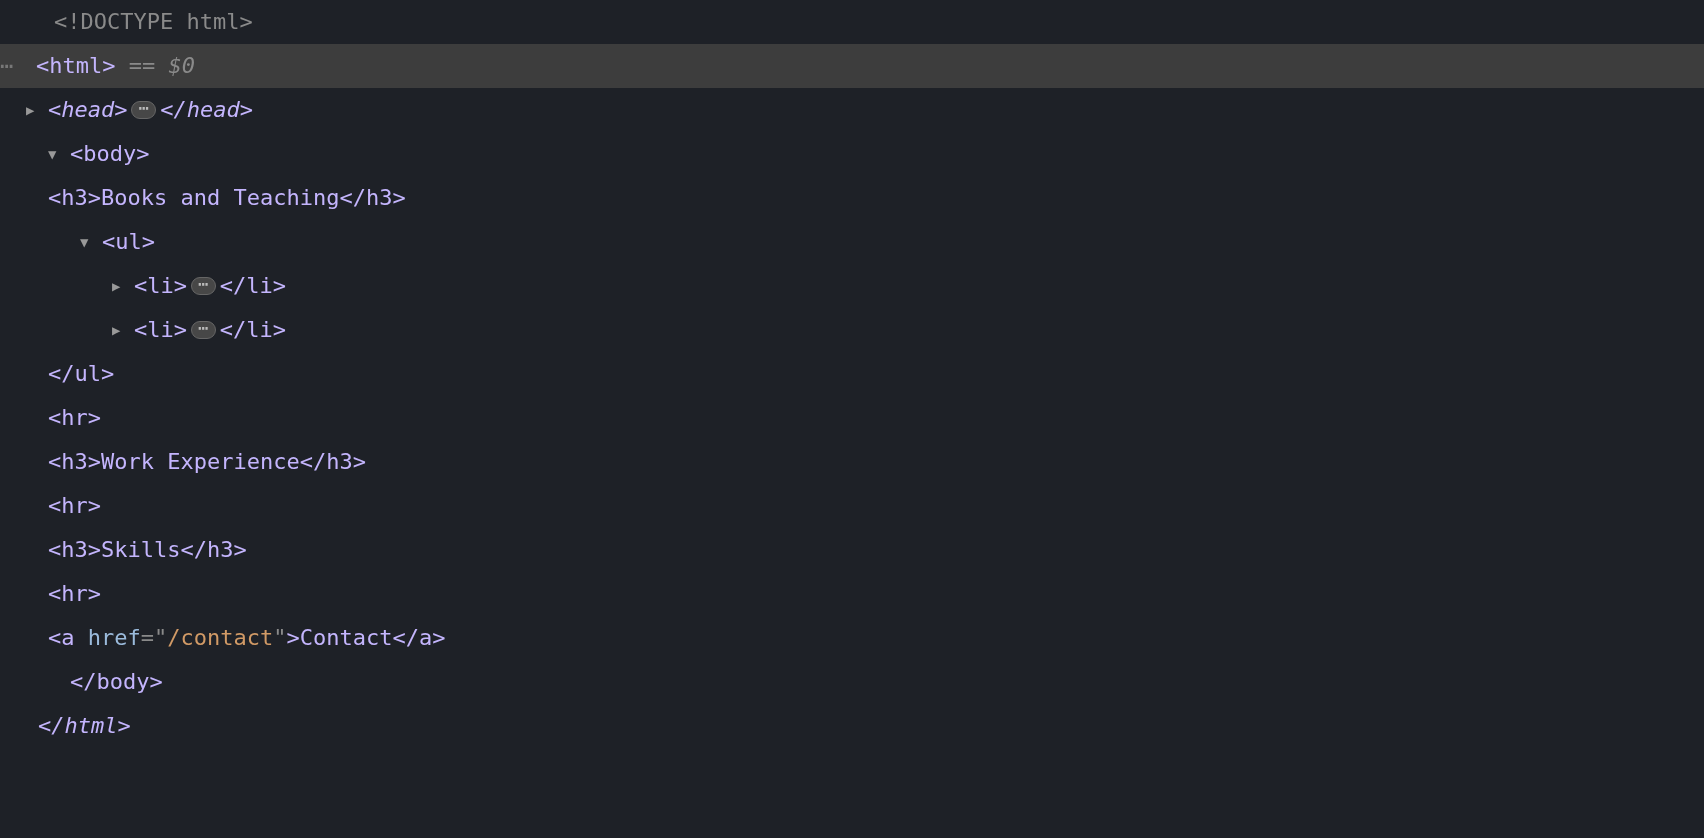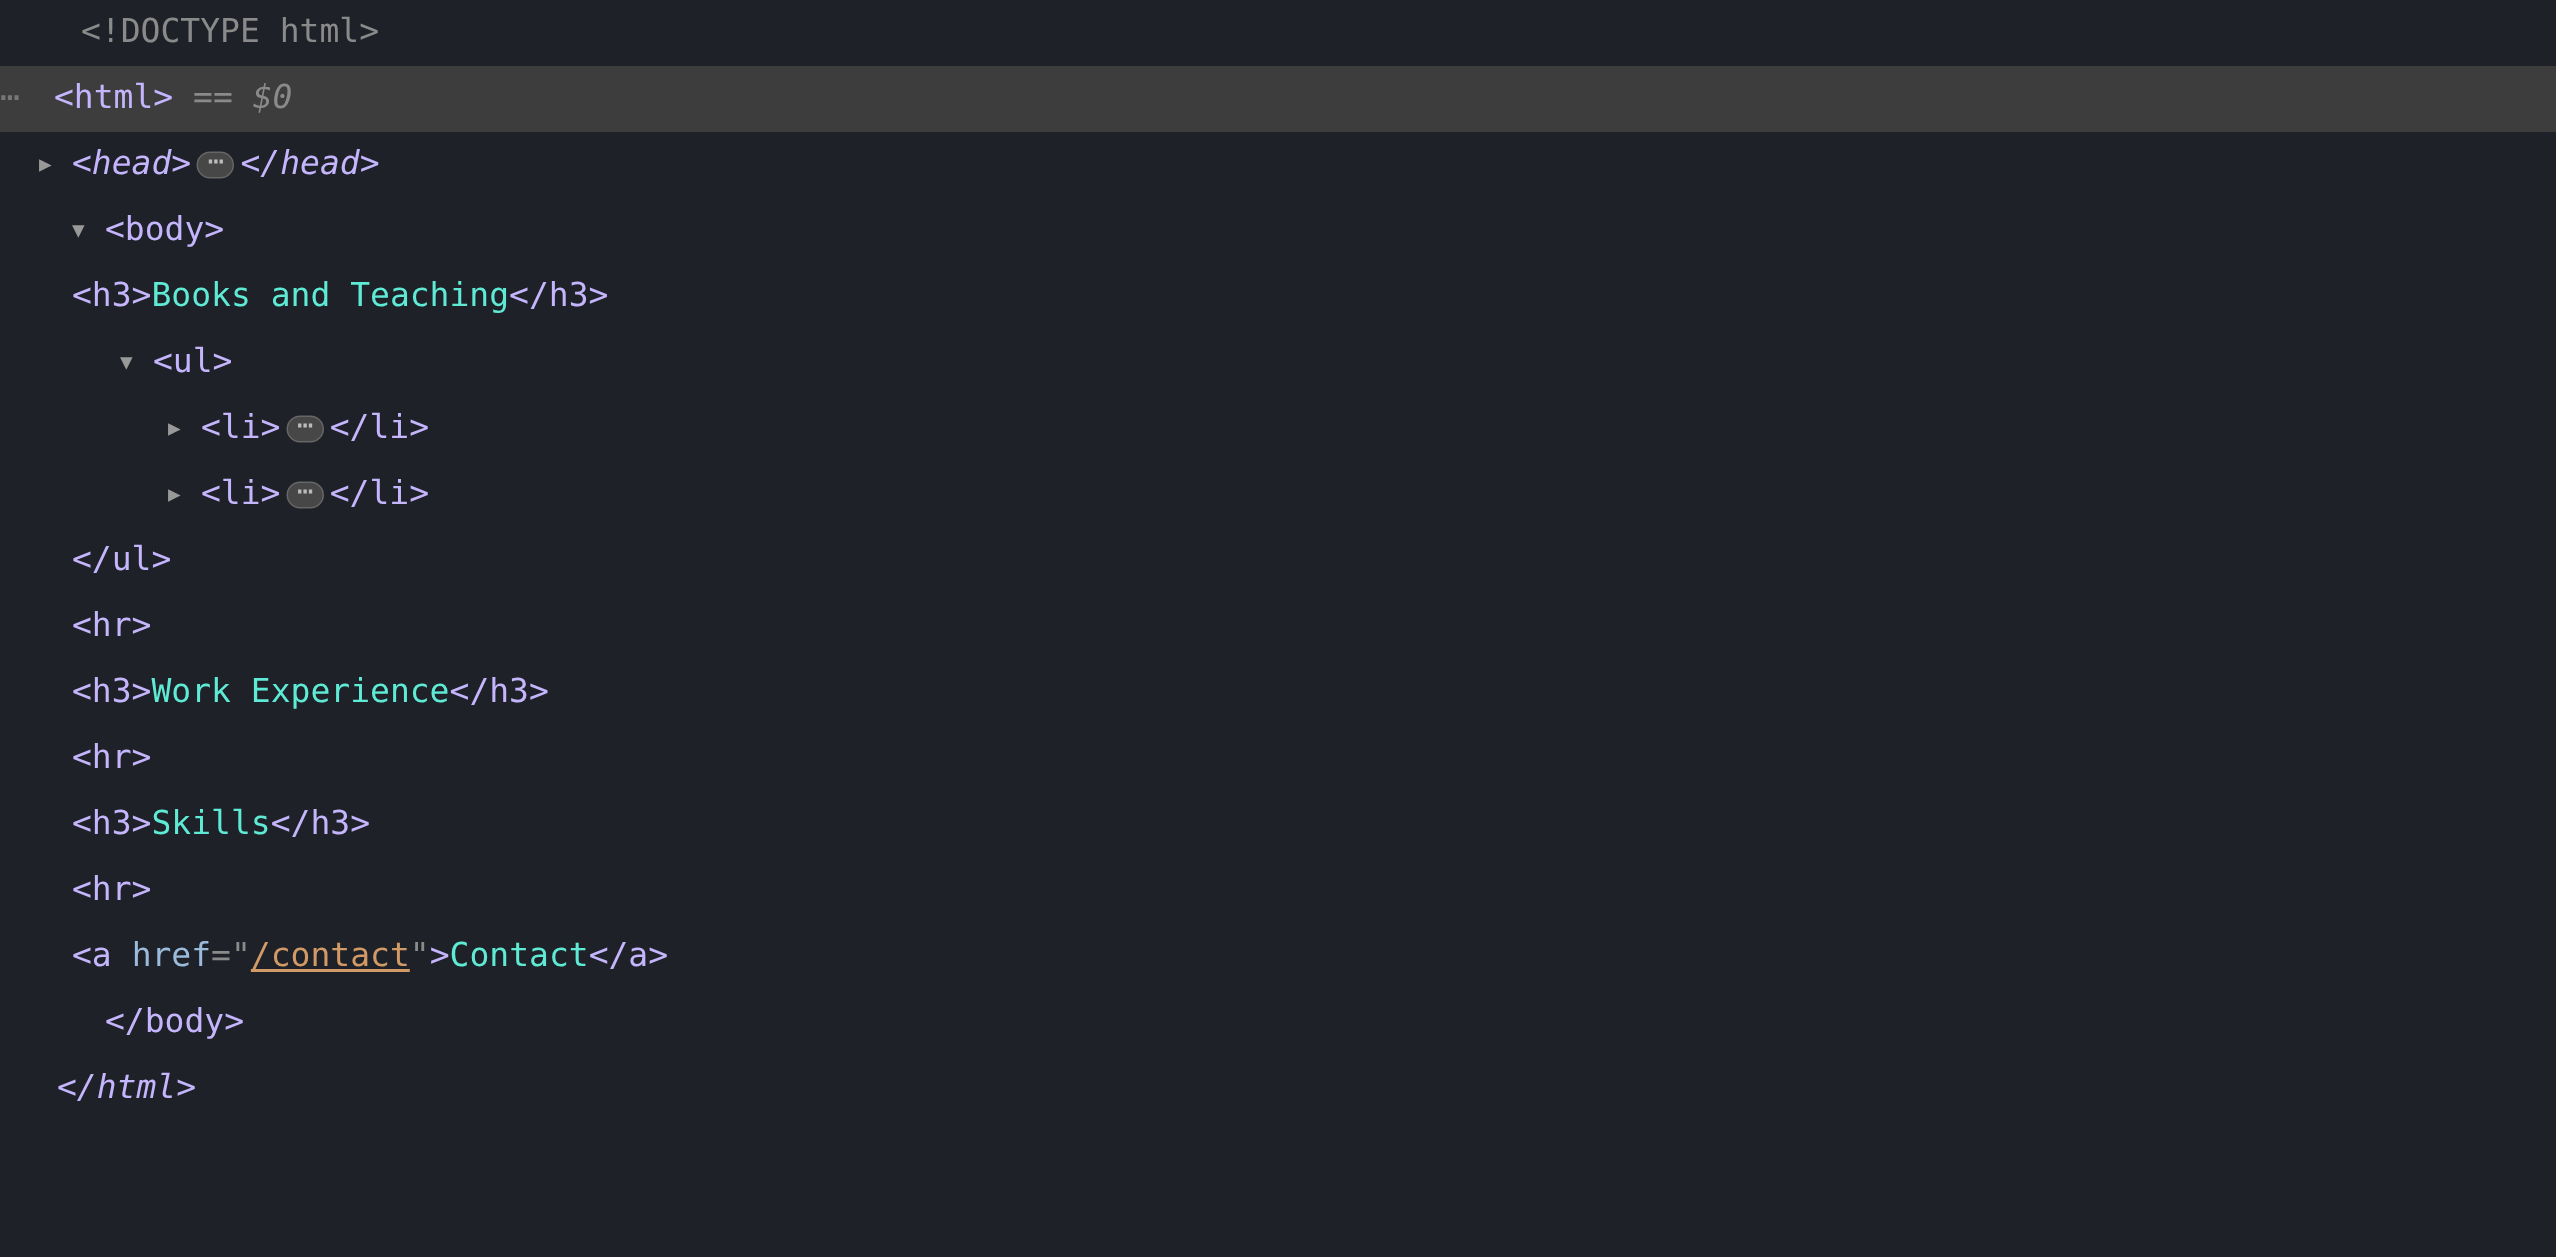--- a/index.html
+++ b/index.html
@@ -24,23 +24,23 @@
     }
     .line.highlighted {
       background: #3d3d3d;
     }
     .indent-0 { padding-left: 54px; }
     .indent-1 { padding-left: 38px; font-style: italic; }
     .indent-2 { padding-left: 70px; }
     .indent-3 { padding-left: 48px; }
     
     .tag { color: #c4b5fd; }
-    .text { color: #5eead4; }
+    .text { color: #c4b5fd; }
     .attr-name { color: #9bbbdc; }
-    .attr-val { color: #d19a66; text-decoration: underline; }
+    .attr-val { color: #d19a66; }
     .dim { color: #8a8a8a; font-style: italic; }
     .eq { color: #8a8a8a; }
     .punct { color: #8a8a8a; }
     
     .arrow {
       display: inline-block;
       width: 22px;
       font-size: 14px;
       color: #999;
       cursor: pointer;

